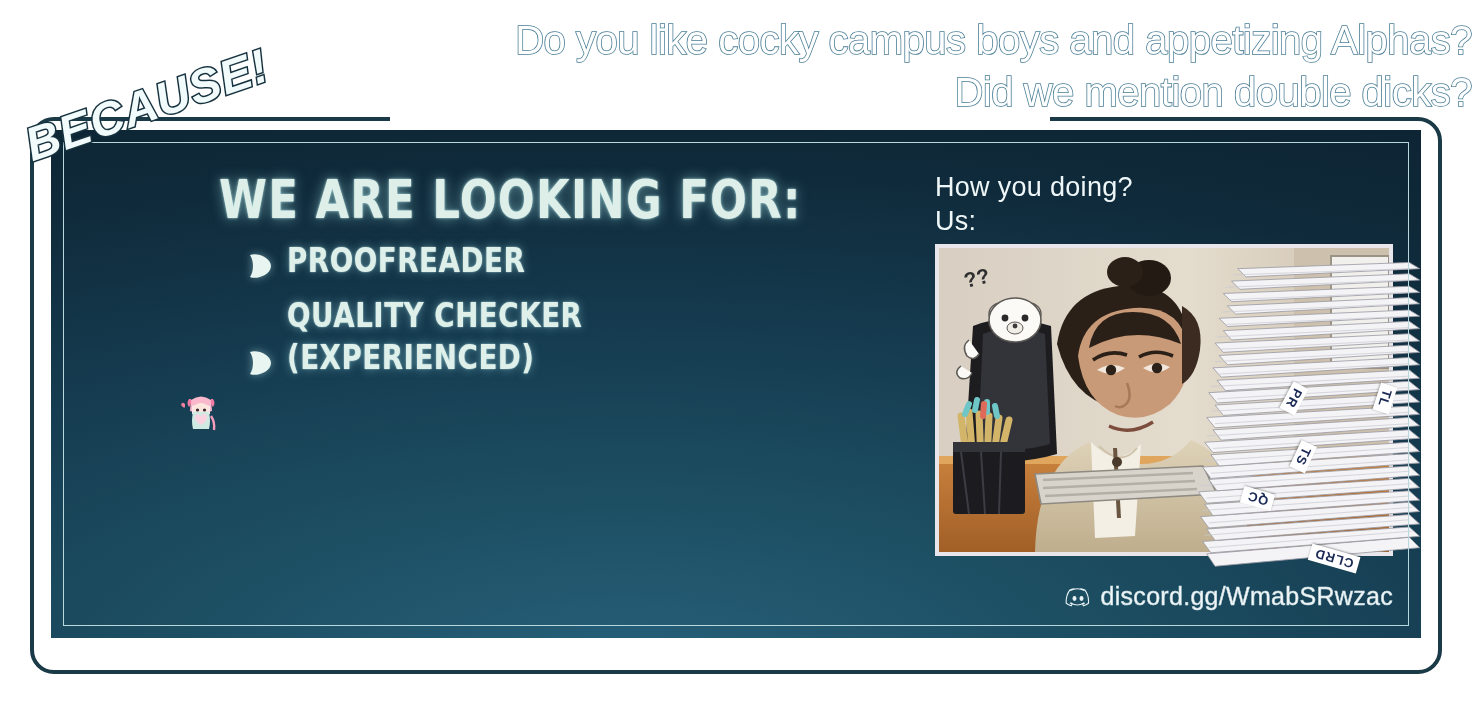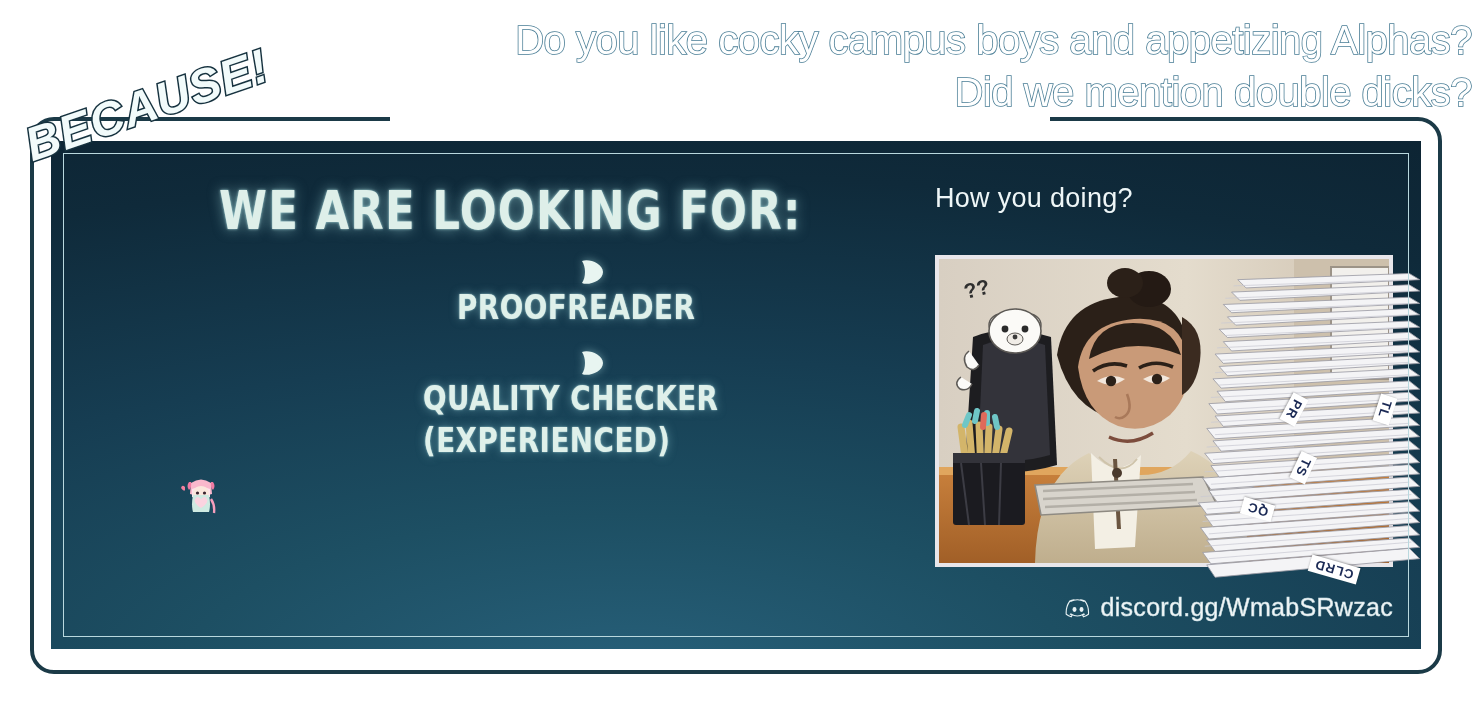--- a/index.html
+++ b/index.html
@@ -57,21 +57,21 @@
     width: 660px;
     height: 22px;
     background: #ffffff;
     z-index: 4;
   }
 
   
   .panel {
     position: absolute;
     left: 51px;
-    top: 141px;
+    top: 130px;
     width: 1370px;
     height: 508px;
     box-sizing: border-box;
     background:
       radial-gradient(125% 120% at 42% 105%, #27607a 0%, #1d4f63 26%, #163d52 52%, #0f2a3a 82%, #0d2433 100%);
     z-index: 5;
     overflow: hidden;
   }
   .panel-inner-border {
     position: absolute;
@@ -124,23 +124,22 @@
     margin: 0 0 12px 48px;
     line-height: 1.05;
   }
   .job-list {
     list-style: none;
     margin: 0;
     padding: 0 0 0 76px;
   }
   .job-item {
     display: flex;
-    align-items: center;
+    align-items: flex-end;
     margin-bottom: 14px;
-    flex-direction: column;
   }
   .bullet-icon {
     flex: 0 0 auto;
     width: 26px;
     height: 30px;
     margin-right: 14px;
     margin-top: 6px;
   }
   .bullet-icon svg { display: block; filter: drop-shadow(0 0 4px rgba(180,230,230,0.5)); }
   .job-text {
@@ -298,20 +297,21 @@
           <path d="M32 7 q3 4 0 8 q-3 -3 -2 -8 z" fill="#f07ba3"></path>
           <path d="M4 12 q-3 -3 -4 1 q3 4 4 2 z" fill="#f2809f"></path>
           <path d="M30 24 q4 6 3 14" stroke="#f59ebc" stroke-width="2.4" fill="none"></path>
         </svg>
       </span>
     </div>
   </div>
 
   <div class="right-col">
     <div class="right-line">How you doing?</div>
+    <div class="right-line">Us:</div>
   </div>
 
   <div class="photo-frame">
     <div class="photo-clip">
       <svg viewBox="0 0 450 304" width="450" height="304" preserveAspectRatio="none" xmlns="http://www.w3.org/2000/svg">
         <defs>
           <linearGradient id="wallg" x1="0" y1="0" x2="1" y2="0">
             <stop offset="0%" stop-color="#d8cfc2"></stop>
             <stop offset="55%" stop-color="#e4dccd"></stop>
             <stop offset="100%" stop-color="#cfc2b0"></stop>

